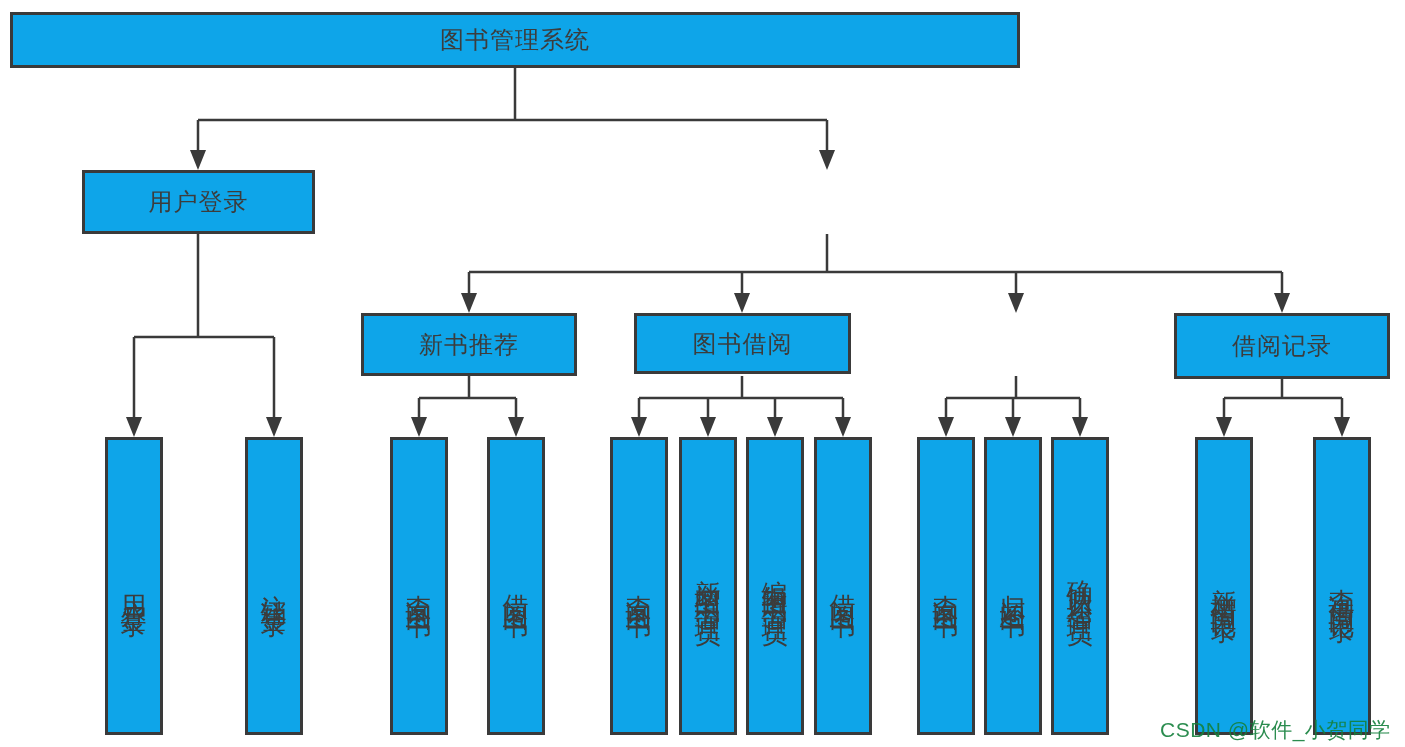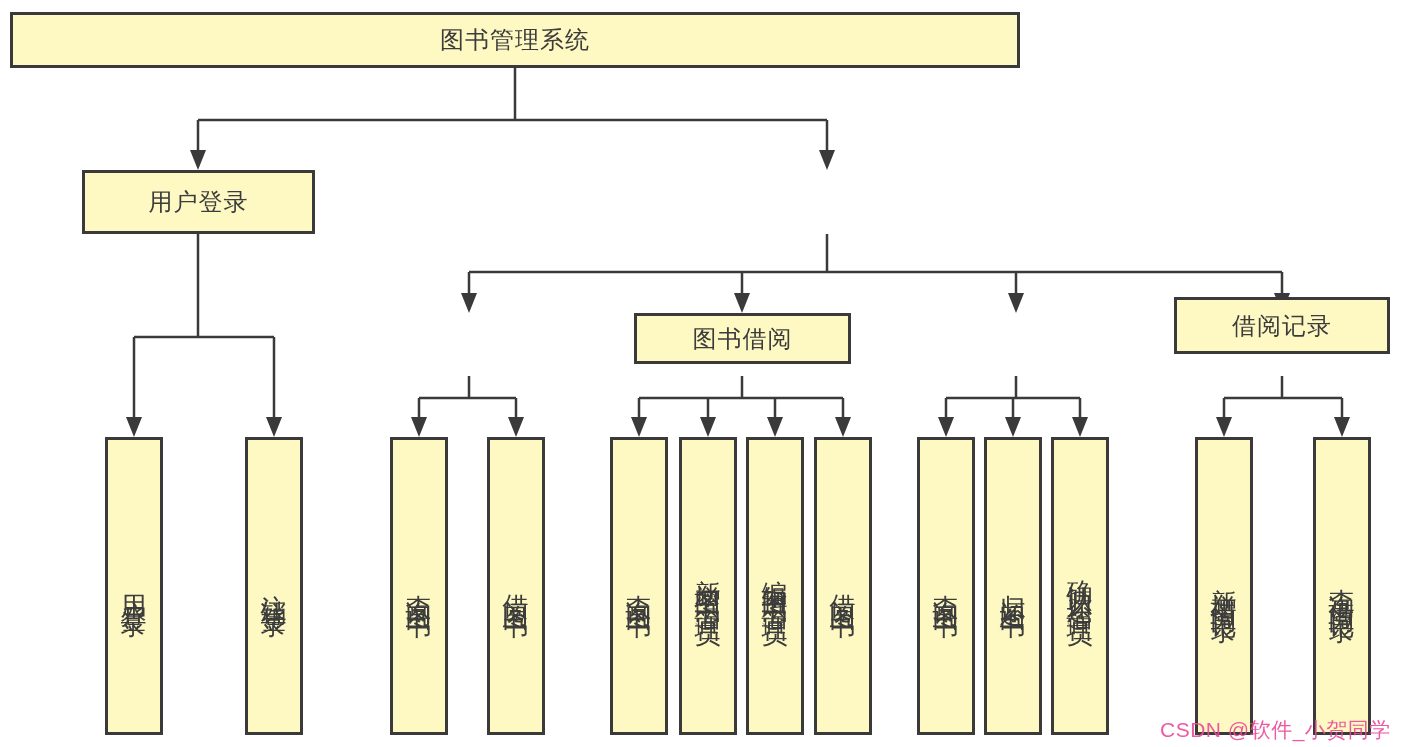--- a/index.html
+++ b/index.html
@@ -7,21 +7,21 @@
     position:relative;
     width:1405px;height:747px;
     background:#ffffff;
     overflow:hidden;
     font-family:"Liberation Sans", sans-serif;
   }
   .connectors{position:absolute;left:0;top:0;z-index:1;}
   .node{
     position:absolute;
     box-sizing:border-box;
-    background:#fef9c3;
+    background:#0ea5e9;
     border:3px solid #3a3a3a;
     display:flex;
     align-items:center;
     justify-content:center;
     color:#3c3c3c;
     font-size:24px;
     z-index:2;
     text-align:center;
     letter-spacing:1px;
   }
@@ -31,21 +31,21 @@
     font-size:26px;
     letter-spacing:6px;
     line-height:1;
   }
   .watermark{
     position:absolute;
     left:1160px;
     top:716px;
     z-index:5;
     font-size:21px;
-    color:#ec4899;
+    color:#15803d;
     opacity:0.9;
     white-space:nowrap;
     letter-spacing:0.5px;
   }
 </style>
 </head>
 <body>
 
 <div class="stage">
 
@@ -103,22 +103,23 @@
       <polygon points="1072,417 1088,417 1080,437"></polygon>
       <polygon points="1216,417 1232,417 1224,437"></polygon>
       <polygon points="1334,417 1350,417 1342,437"></polygon>
     </g>
   </svg>
 
   <div class="node" style="left:10px;top:12px;width:1010px;height:56px;">图书管理系统</div>
 
   <div class="node" style="left:82px;top:170px;width:233px;height:64px;">用户登录</div>
 
-  <div class="node" style="left:634px;top:313px;width:217px;height:51px;">图书借阅</div>
-  <div class="node" style="left:1174px;top:297px;width:216px;height:57px;">借阅记录</div>
+  <div class="node" style="left:361px;top:313px;width:216px;height:63px;">新书推荐</div>
+  <div class="node" style="left:634px;top:313px;width:217px;height:61px;">图书借阅</div>
+  <div class="node" style="left:1174px;top:313px;width:216px;height:66px;">借阅记录</div>
 
   <div class="node v" style="left:105px;top:437px;width:58px;height:298px;">用户登录</div>
   <div class="node v" style="left:245px;top:437px;width:58px;height:298px;">注销登录</div>
 
   <div class="node v" style="left:390px;top:437px;width:58px;height:298px;">查询图书</div>
   <div class="node v" style="left:487px;top:437px;width:58px;height:298px;">借阅图书</div>
 
   <div class="node v" style="left:610px;top:437px;width:58px;height:298px;">查询图书</div>
   <div class="node v" style="left:679px;top:437px;width:58px;height:298px;">新增图书（管理员）</div>
   <div class="node v" style="left:746px;top:437px;width:58px;height:298px;">编辑图书（管理员）</div>

